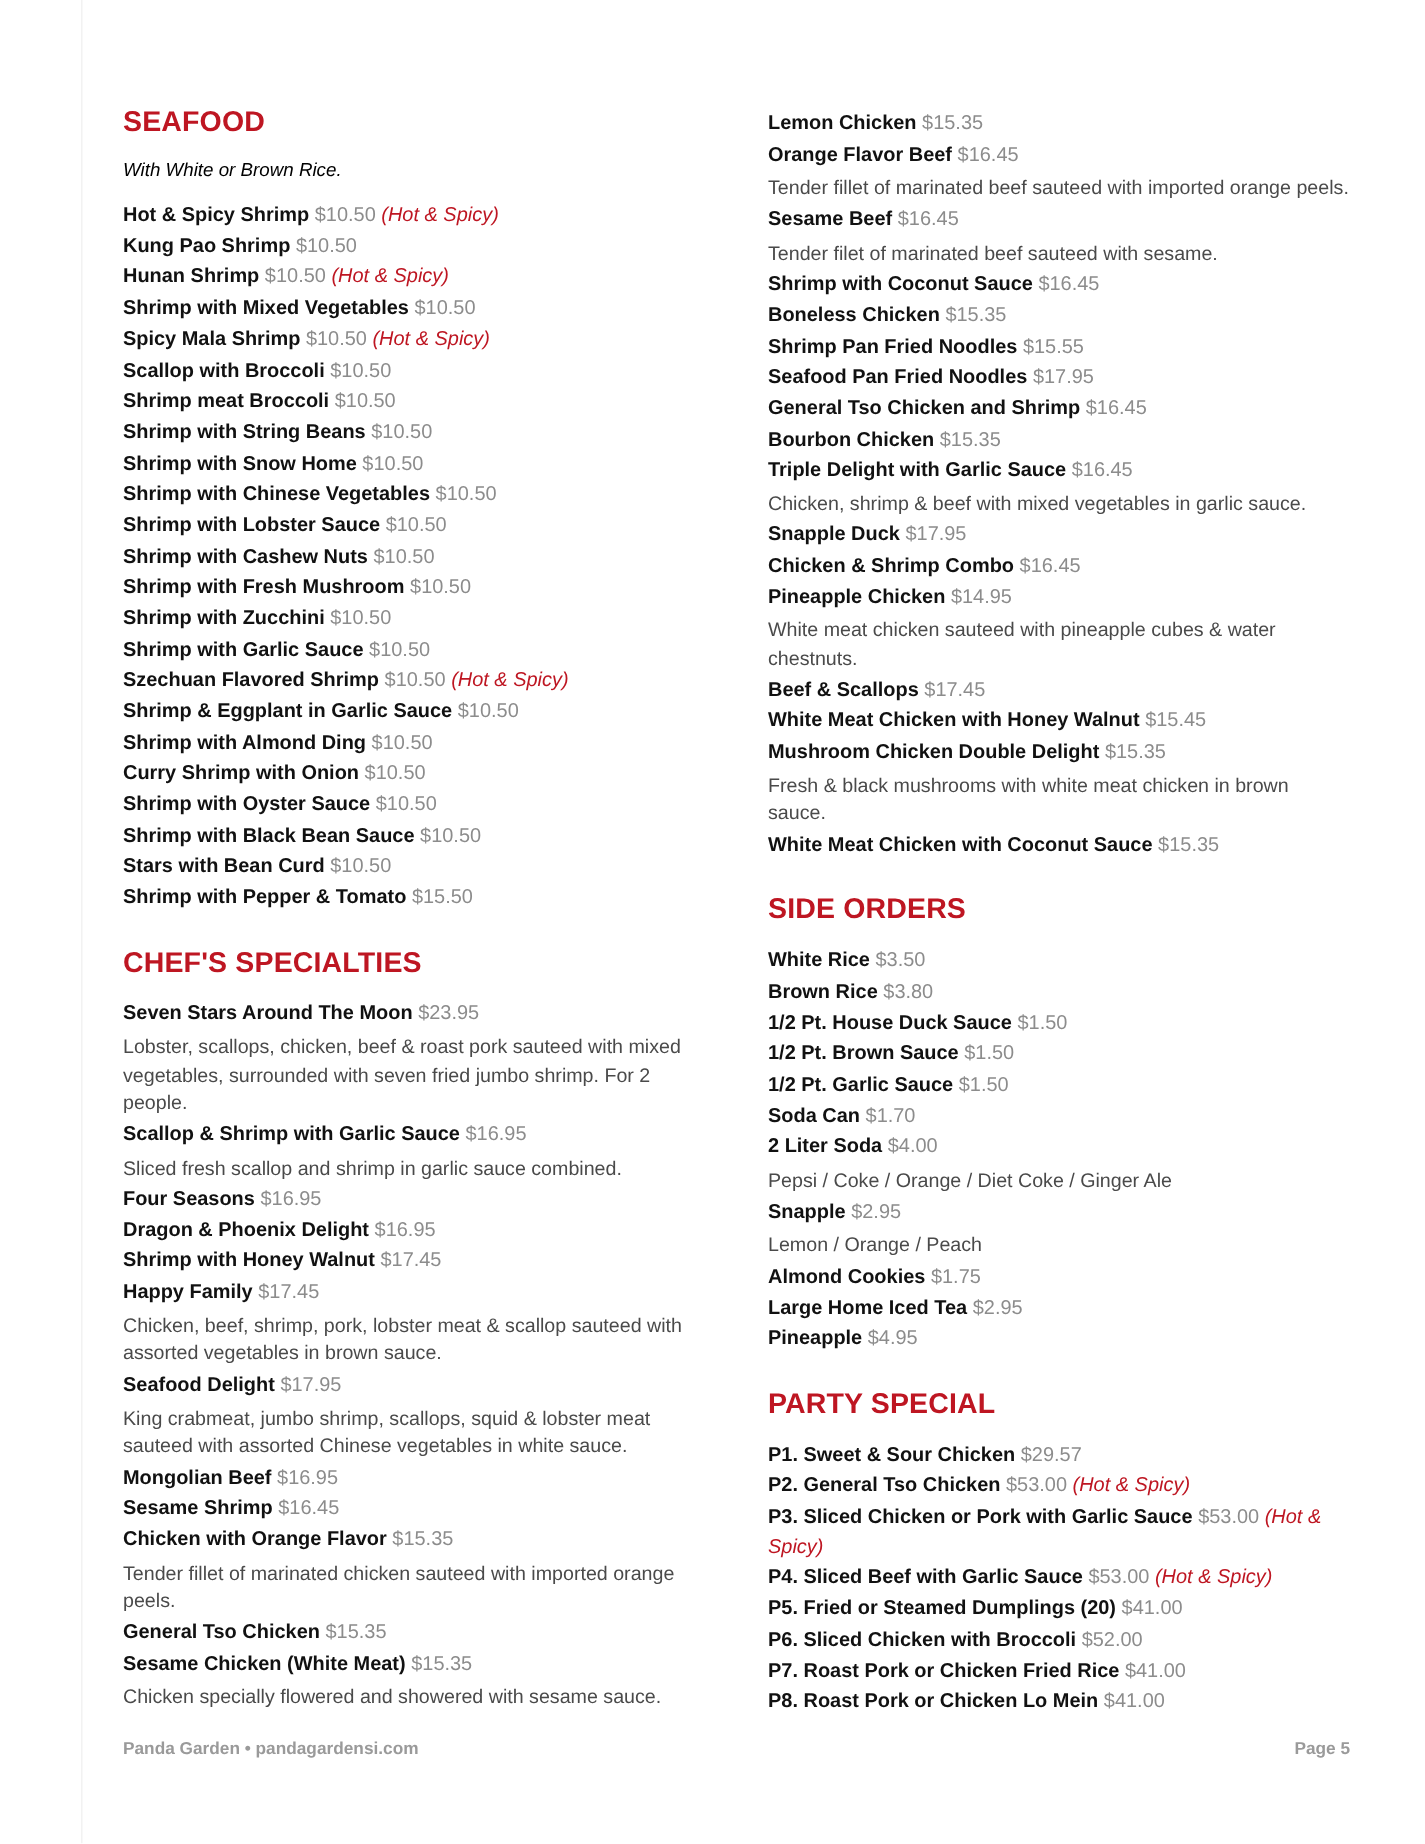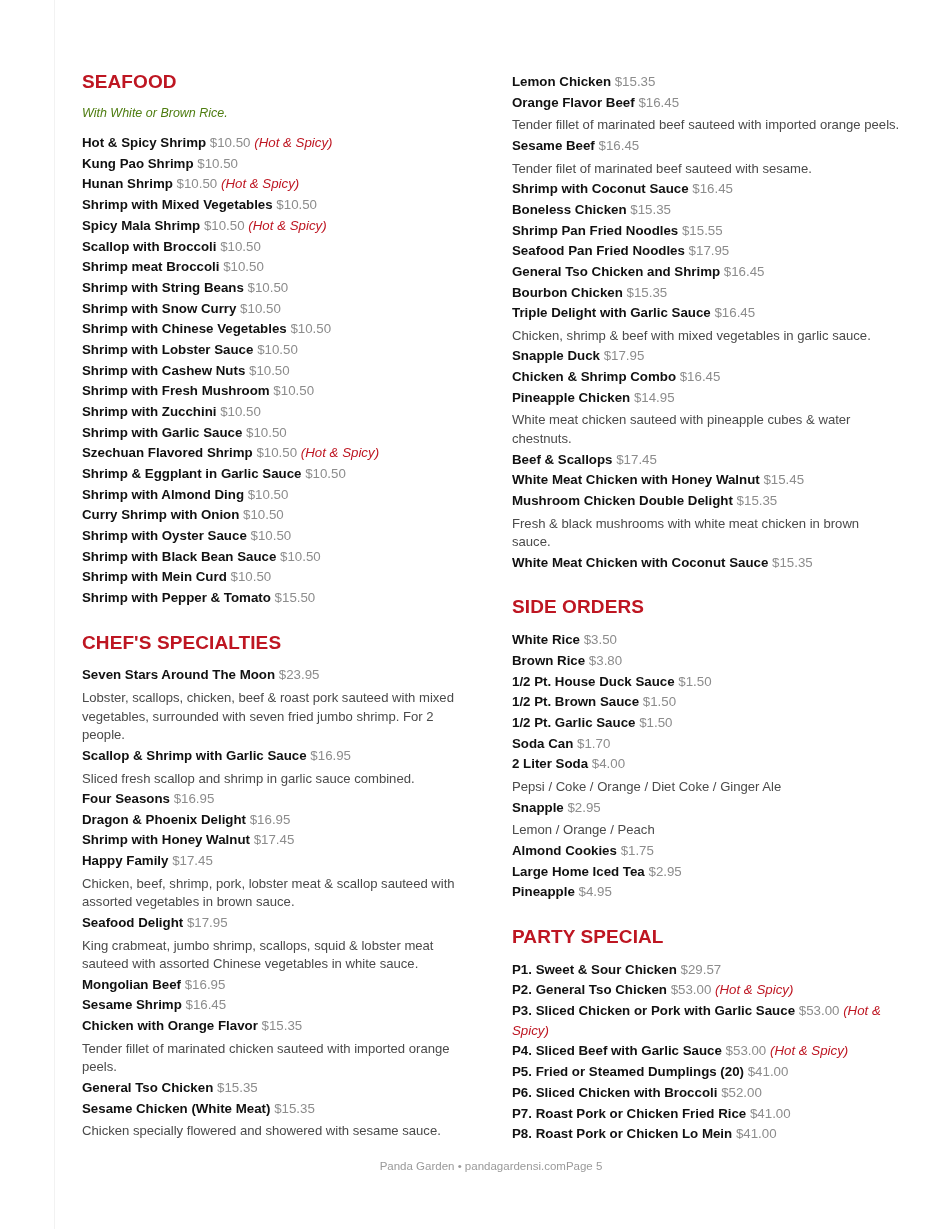--- a/index.html
+++ b/index.html
@@ -52,21 +52,21 @@
     letter-spacing: 0.1px;
     margin: 0 0 12px 0;
     line-height: 1.1;
   }
   .section + .section {
     margin-top: 25px;
   }
   .section-note {
     font-size: 12.5px;
     font-style: italic;
-    color: #4d7c0f;
+    color: #000000;
     margin: 0 0 12px 0;
     line-height: 1.3;
   }
   .items { margin: 0; padding: 0; list-style: none; }
   .item { margin: 0 0 1px 0; }
   .item-line {
     font-size: 13.3px;
     line-height: 1.48;
     color: #111;
   }
@@ -88,24 +88,25 @@
     line-height: 1.42;
     color: #4a4a4a;
     margin: 4px 0 0 0;
   }
   .footer {
     position: absolute;
     left: 66px;
     right: 66px;
     top: 1160px;
     display: flex;
-    justify-content: center;
+    justify-content: space-between;
     align-items: baseline;
     font-size: 11.5px;
     color: #9a9a9a;
+    font-weight: bold;
   }
   .footer-left, .footer-right { white-space: nowrap; }
 </style>
 </head>
 <body>
 
 <div class="page">
   <div class="page-edge"></div>
 
   <div class="columns">
@@ -132,21 +133,21 @@
             <li class="item">
               <div class="item-line"><span class="item-name">Scallop with Broccoli</span> <span class="item-price">$10.50</span></div>
             </li>
             <li class="item">
               <div class="item-line"><span class="item-name">Shrimp meat Broccoli</span> <span class="item-price">$10.50</span></div>
             </li>
             <li class="item">
               <div class="item-line"><span class="item-name">Shrimp with String Beans</span> <span class="item-price">$10.50</span></div>
             </li>
             <li class="item">
-              <div class="item-line"><span class="item-name">Shrimp with Snow Curry</span> <span class="item-price">$10.50</span></div>
+              <div class="item-line"><span class="item-name">Shrimp with Snow Home</span> <span class="item-price">$10.50</span></div>
             </li>
             <li class="item">
               <div class="item-line"><span class="item-name">Shrimp with Chinese Vegetables</span> <span class="item-price">$10.50</span></div>
             </li>
             <li class="item">
               <div class="item-line"><span class="item-name">Shrimp with Lobster Sauce</span> <span class="item-price">$10.50</span></div>
             </li>
             <li class="item">
               <div class="item-line"><span class="item-name">Shrimp with Cashew Nuts</span> <span class="item-price">$10.50</span></div>
             </li>
@@ -171,21 +172,21 @@
             <li class="item">
               <div class="item-line"><span class="item-name">Curry Shrimp with Onion</span> <span class="item-price">$10.50</span></div>
             </li>
             <li class="item">
               <div class="item-line"><span class="item-name">Shrimp with Oyster Sauce</span> <span class="item-price">$10.50</span></div>
             </li>
             <li class="item">
               <div class="item-line"><span class="item-name">Shrimp with Black Bean Sauce</span> <span class="item-price">$10.50</span></div>
             </li>
             <li class="item">
-              <div class="item-line"><span class="item-name">Shrimp with Mein Curd</span> <span class="item-price">$10.50</span></div>
+              <div class="item-line"><span class="item-name">Stars with Bean Curd</span> <span class="item-price">$10.50</span></div>
             </li>
             <li class="item">
               <div class="item-line"><span class="item-name">Shrimp with Pepper &amp; Tomato</span> <span class="item-price">$15.50</span></div>
             </li>
           </ul>
         </div>
         <div class="section">
           <h2 class="section-title">CHEF'S SPECIALTIES</h2>
           <ul class="items">
             <li class="item">

